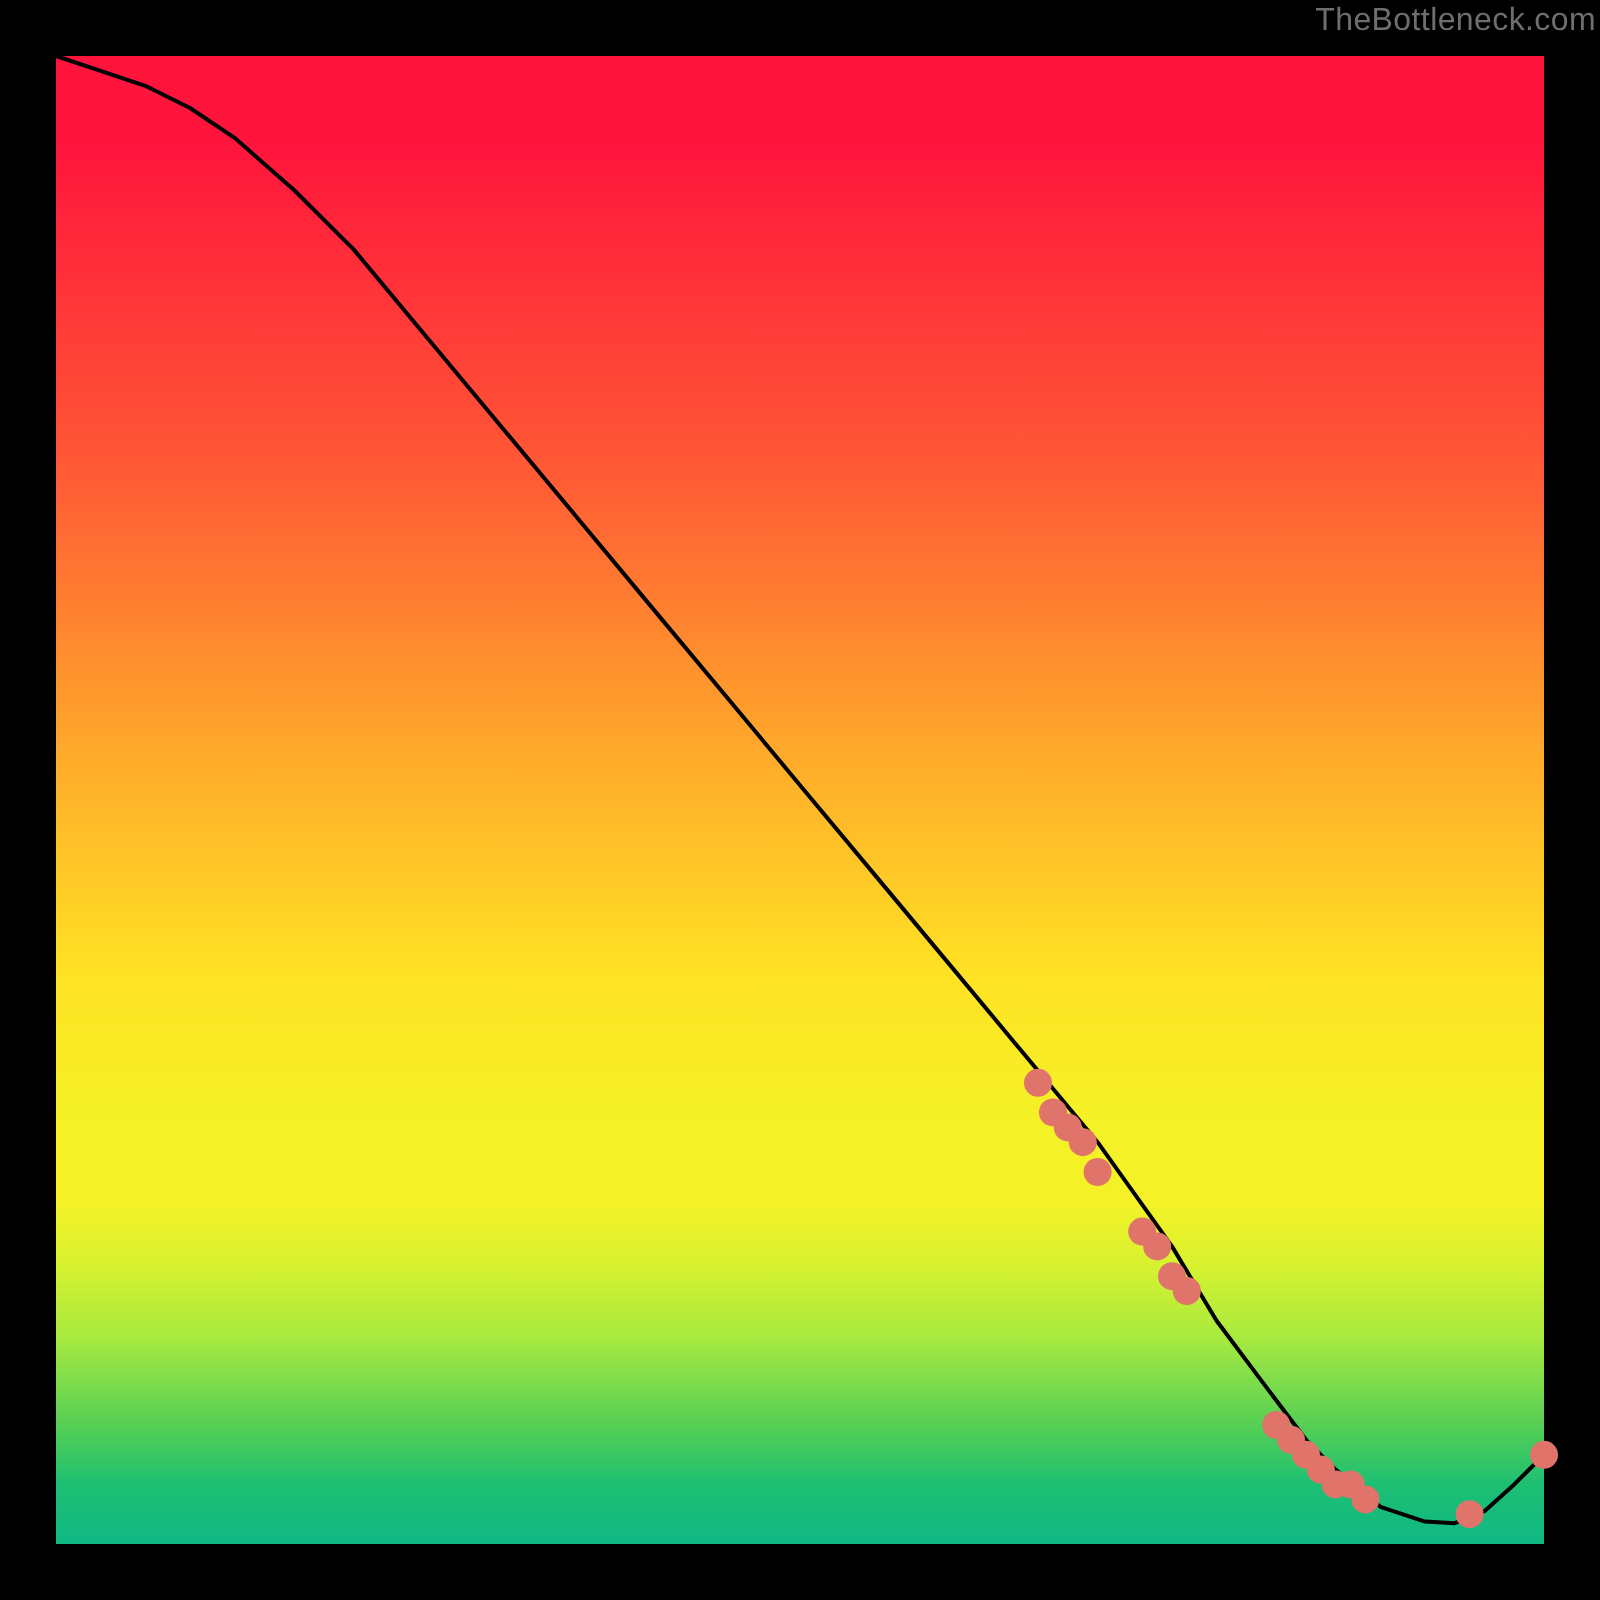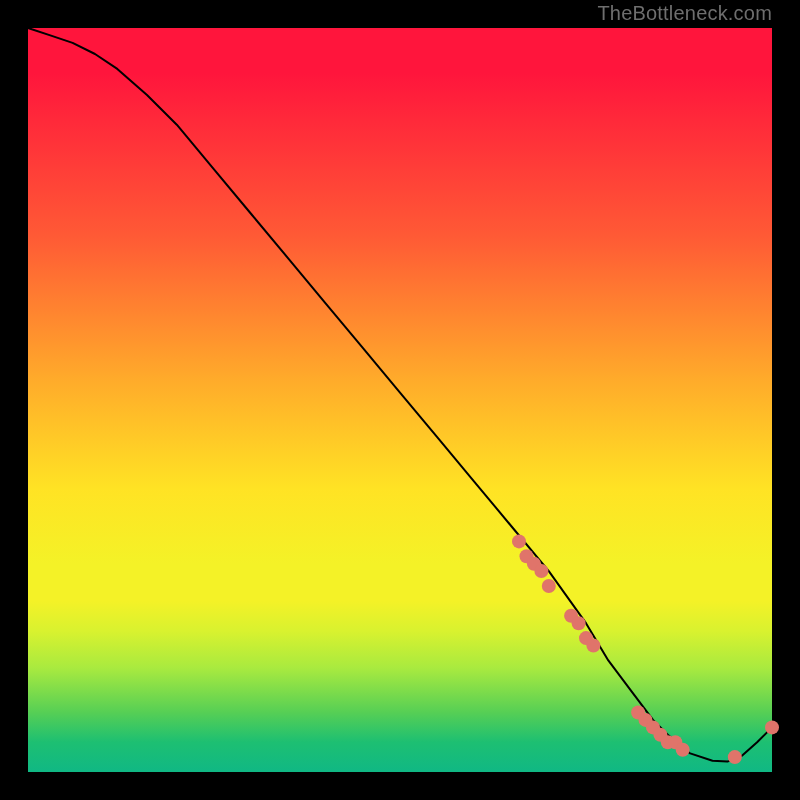--- a/index.html
+++ b/index.html
@@ -12,23 +12,23 @@
     overflow: hidden;
   }
   .wrap {
     position: relative;
     width: 800px;
     height: 800px;
   }
   .attribution {
     position: absolute;
     top: 2px;
-    right: 28px;
+    right: 2px;
     color: #6e6e6e;
-    font-size: 20px;
+    font-size: 16px;
     letter-spacing: 0.2px;
     user-select: none;
     text-align: right;
   }
   .plot {
     position: absolute;
     left: 28px;
     top: 28px;
     width: 744px;
     height: 744px;

